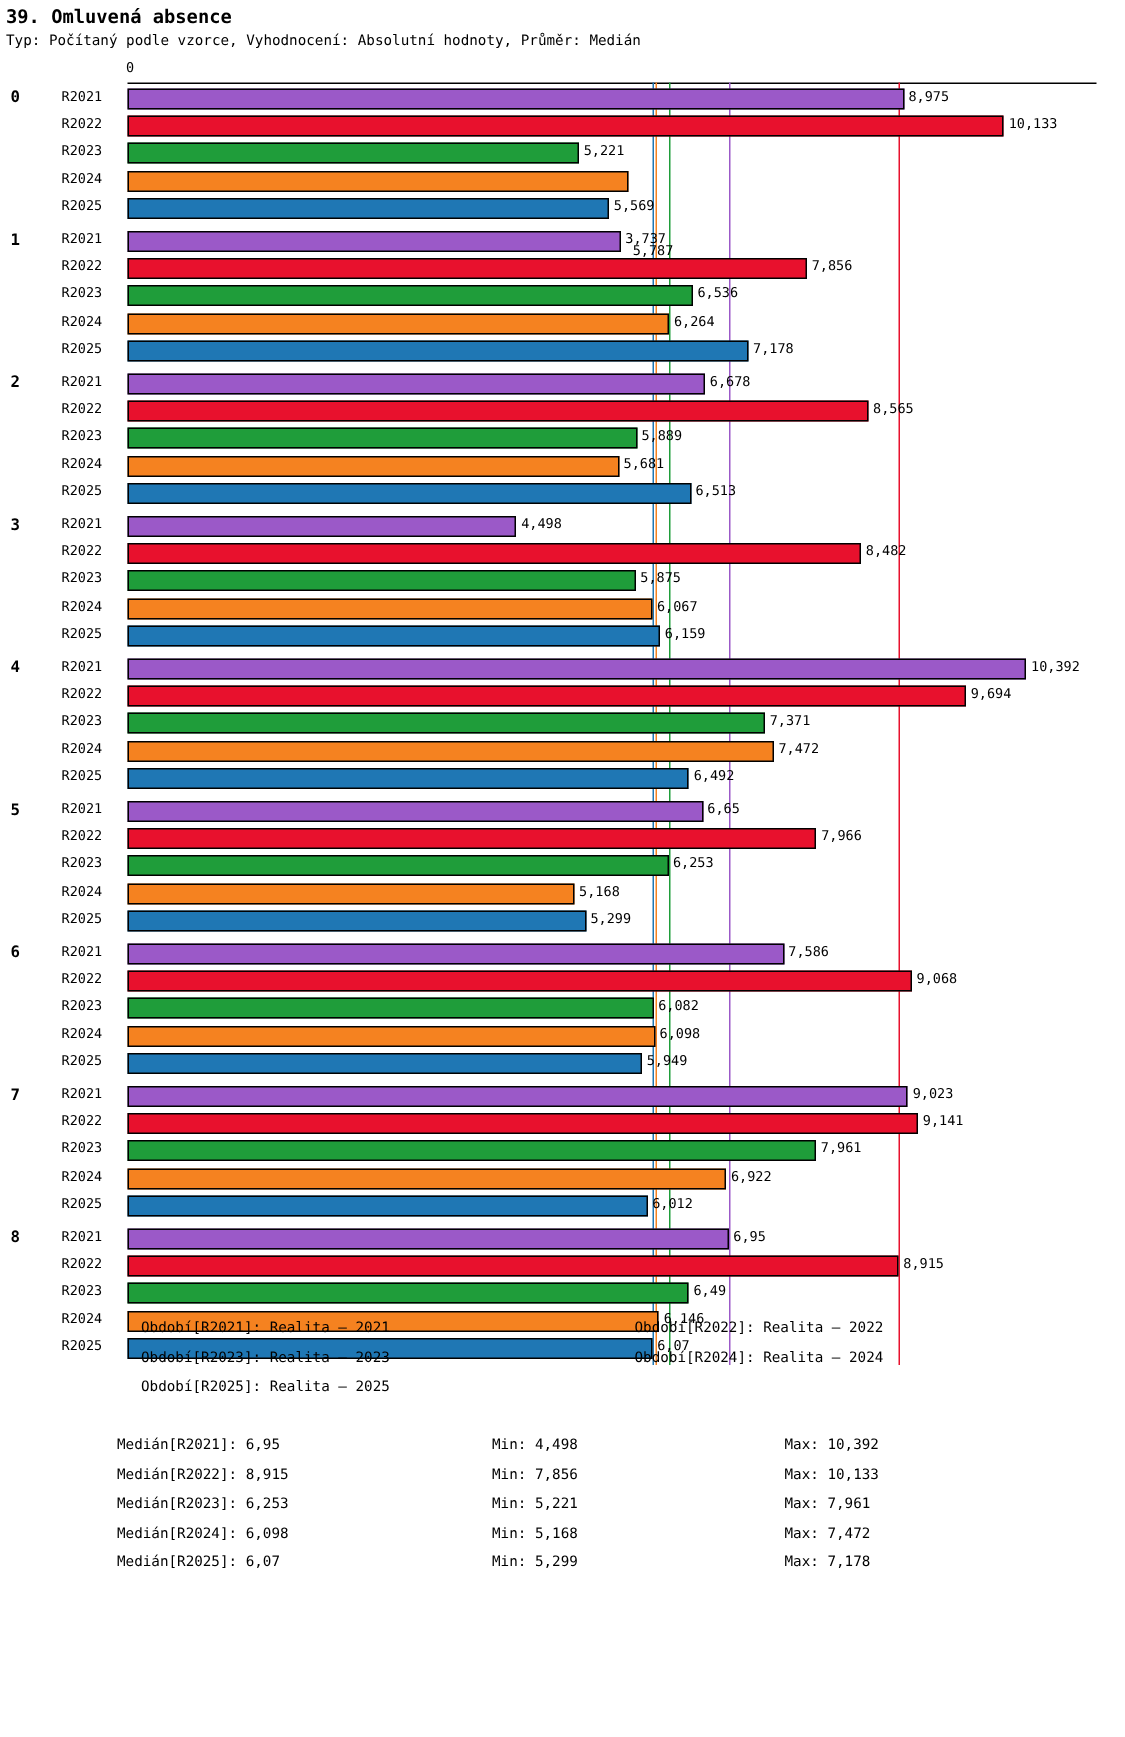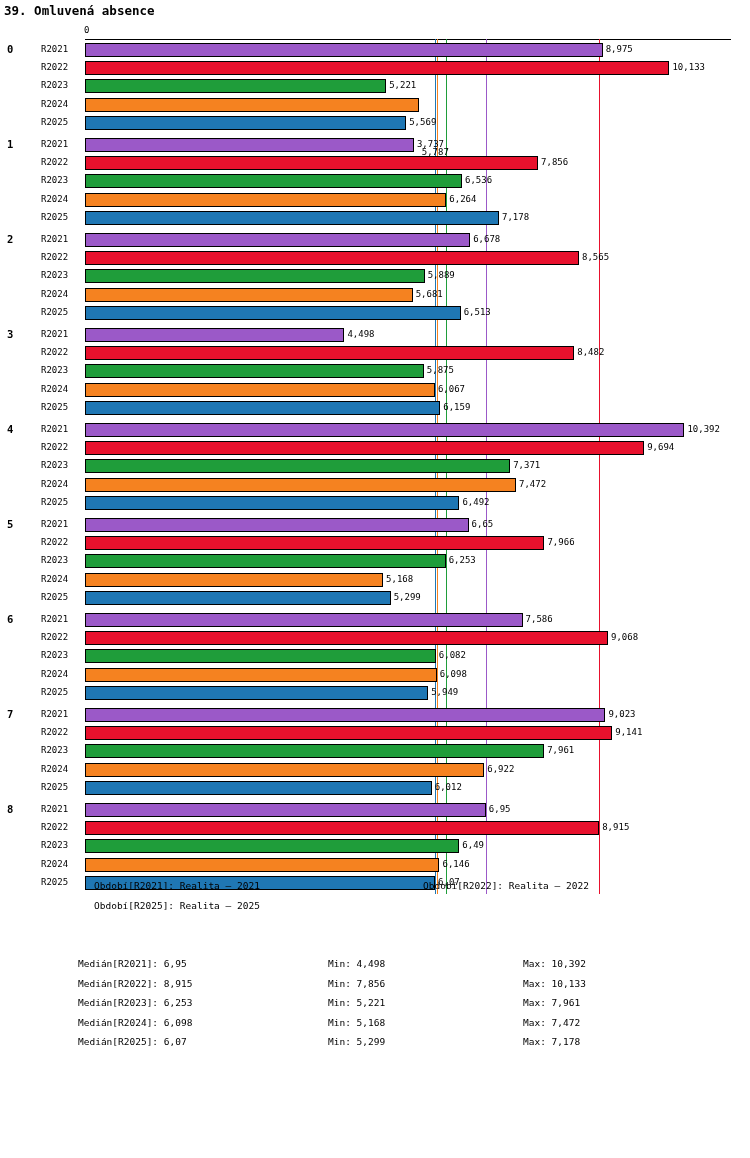--- a/index.html
+++ b/index.html
@@ -132,20 +132,21 @@
   .stats .s-row { position: relative; height: 19.5px; }
   .stats .s1 { position: absolute; left: 78px; }
   .stats .s2 { position: absolute; left: 328px; }
   .stats .s3 { position: absolute; left: 523px; }
 </style>
 </head>
 <body>
 
 <div class="hdr">
   <div class="hdr-line1">39. Omluvená absence</div>
+  <div class="hdr-sub">Typ: Počítaný podle vzorce, Vyhodnocení: Absolutní hodnoty, Průměr: Medián</div>
 </div>
 
 <div class="chart-area">
   <div class="zero-label">0</div>
   <div class="glabels" id="glabels">
       <div class="gnum" style="top: 18px;">0</div>
       <div class="slabel" style="top: 19px;">R2021</div>
       <div class="slabel" style="top: 37.2px;">R2022</div>
       <div class="slabel" style="top: 55.4px;">R2023</div>
       <div class="slabel" style="top: 73.6px;">R2024</div>
@@ -298,20 +299,24 @@
       <div class="bar-val" style="top: 851.8px; left: 353.109px;">6,07</div>
     </div>
 </div>
 
 <div class="legend" id="legend">
     <div class="l-row">
       <span class="c1">Období[R2021]: Realita – 2021</span>
       <span class="c2">Období[R2022]: Realita – 2022</span>
     </div>
     <div class="l-row">
+      <span class="c1">Období[R2023]: Realita – 2023</span>
+      <span class="c2">Období[R2024]: Realita – 2024</span>
+    </div>
+    <div class="l-row">
       <span class="c1">Období[R2025]: Realita – 2025</span>
     </div>
   </div>
 <div class="stats" id="stats">
     <div class="s-row">
       <span class="s1">Medián[R2021]: 6,95</span>
       <span class="s2">Min: 4,498</span>
       <span class="s3">Max: 10,392</span>
     </div>
     <div class="s-row">

